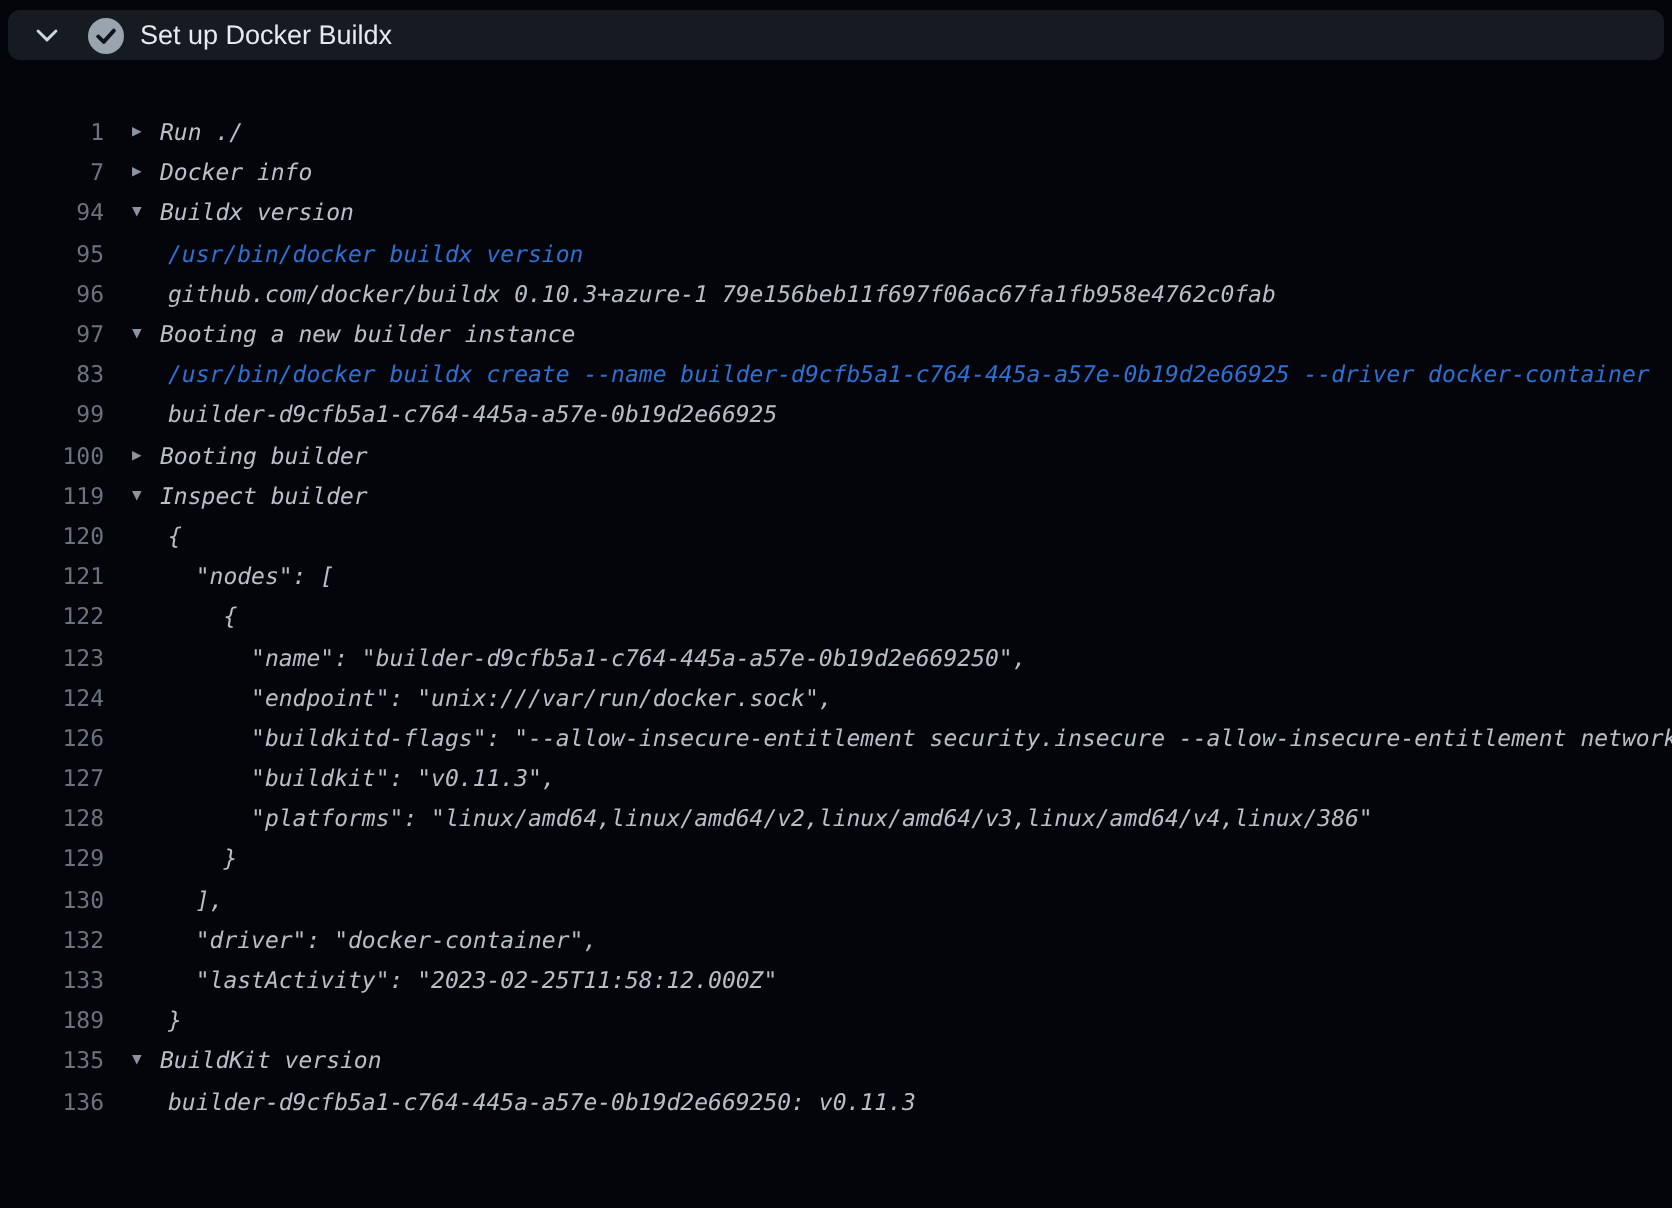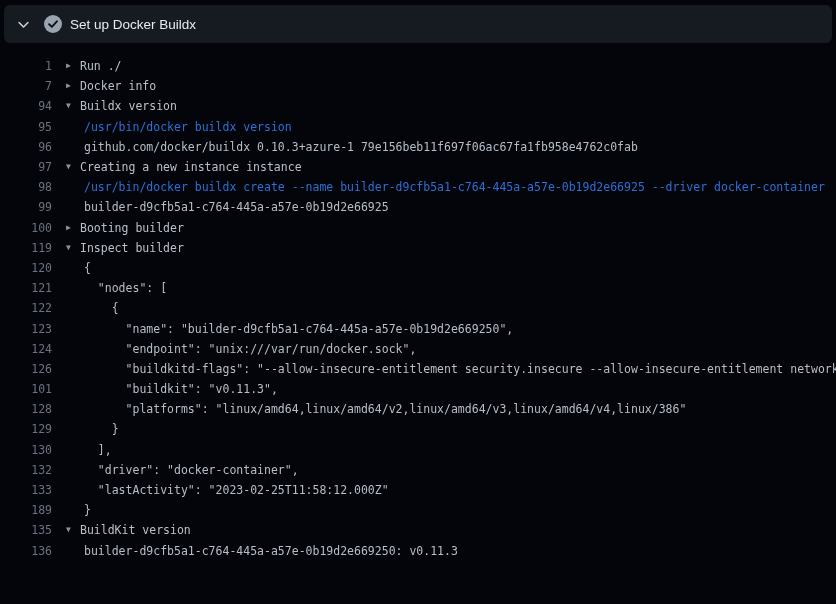--- a/index.html
+++ b/index.html
@@ -4,21 +4,21 @@
 <style>
   * { margin:0; padding:0; box-sizing:border-box; }
   html,body { width:836px; height:604px; overflow:hidden; }
   body {
     background:#03050a;
     font-family:"Liberation Sans", sans-serif;
     -webkit-font-smoothing:antialiased;
   }
   
   .step-header {
-    position:absolute; left:4px; top:5px; right:4px; height:38px;
+    position:absolute; left:4px; top:5px; right:4px; height:25px;
     background:#161b22; border-radius:6px;
     display:flex; align-items:center; padding-left:13px;
     cursor:pointer;
   }
   .chev { width:13px; height:13px; flex:0 0 auto; }
   .status-wrap { margin-left:14px; width:18px; height:18px; flex:0 0 auto; }
   .step-title {
     margin-left:8px; color:#e6ebf1; font-size:13.5px; font-weight:400;
     white-space:nowrap;
   }
@@ -39,21 +39,21 @@
     user-select:none;
   }
   .content {
     flex:1 1 auto; display:flex; align-items:center;
     padding-left:14px; overflow:hidden; white-space:pre;
   }
   .caret {
     display:inline-block; width:14px; font-size:8px; color:#8b949e;
     flex:0 0 auto; line-height:1;
   }
-  .text { white-space:pre; }
+  .text { white-space:pre;font-style:italic; }
   .line.plain .text, .line.command .text { margin-left:18px; }
   .line.plain .text   { color:#b7bec8; }
   .line.command .text { color:#2e6fd4;text-align:center; }
   .line.group-open .text, .line.group-collapsed .text { color:#b9c0ca; }
 </style>
 </head>
 <body>
 
 <div class="step-header">
   <svg class="chev" viewBox="0 0 16 16">
@@ -65,32 +65,32 @@
   </svg>
   <span class="step-title">Set up Docker Buildx</span>
 </div>
 
 <div class="log">
     <div class="line group-collapsed"><span class="num">1</span><span class="content"><span class="caret">▶</span><span class="text">Run ./</span></span></div>
     <div class="line group-collapsed"><span class="num">7</span><span class="content"><span class="caret">▶</span><span class="text">Docker info</span></span></div>
     <div class="line group-open"><span class="num">94</span><span class="content"><span class="caret">▼</span><span class="text">Buildx version</span></span></div>
     <div class="line command"><span class="num">95</span><span class="content"><span class="text">/usr/bin/docker buildx version</span></span></div>
     <div class="line plain"><span class="num">96</span><span class="content"><span class="text">github.com/docker/buildx 0.10.3+azure-1 79e156beb11f697f06ac67fa1fb958e4762c0fab</span></span></div>
-    <div class="line group-open"><span class="num">97</span><span class="content"><span class="caret">▼</span><span class="text">Creating a new instance instance</span></span></div>
-    <div class="line command"><span class="num">98</span><span class="content"><span class="text">/usr/bin/docker buildx create --name builder-d9cfb5a1-c764-445a-a57e-0b19d2e66925 --driver docker-container</span></span></div>
+    <div class="line group-open"><span class="num">97</span><span class="content"><span class="caret">▼</span><span class="text">Booting a new builder instance</span></span></div>
+    <div class="line command"><span class="num">83</span><span class="content"><span class="text">/usr/bin/docker buildx create --name builder-d9cfb5a1-c764-445a-a57e-0b19d2e66925 --driver docker-container</span></span></div>
     <div class="line plain"><span class="num">99</span><span class="content"><span class="text">builder-d9cfb5a1-c764-445a-a57e-0b19d2e66925</span></span></div>
     <div class="line group-collapsed"><span class="num">100</span><span class="content"><span class="caret">▶</span><span class="text">Booting builder</span></span></div>
     <div class="line group-open"><span class="num">119</span><span class="content"><span class="caret">▼</span><span class="text">Inspect builder</span></span></div>
     <div class="line plain"><span class="num">120</span><span class="content"><span class="text">{</span></span></div>
     <div class="line plain"><span class="num">121</span><span class="content"><span class="text">  "nodes": [</span></span></div>
     <div class="line plain"><span class="num">122</span><span class="content"><span class="text">    {</span></span></div>
     <div class="line plain"><span class="num">123</span><span class="content"><span class="text">      "name": "builder-d9cfb5a1-c764-445a-a57e-0b19d2e669250",</span></span></div>
     <div class="line plain"><span class="num">124</span><span class="content"><span class="text">      "endpoint": "unix:///var/run/docker.sock",</span></span></div>
     <div class="line plain"><span class="num">126</span><span class="content"><span class="text">      "buildkitd-flags": "--allow-insecure-entitlement security.insecure --allow-insecure-entitlement network.host",</span></span></div>
-    <div class="line plain"><span class="num">101</span><span class="content"><span class="text">      "buildkit": "v0.11.3",</span></span></div>
+    <div class="line plain"><span class="num">127</span><span class="content"><span class="text">      "buildkit": "v0.11.3",</span></span></div>
     <div class="line plain"><span class="num">128</span><span class="content"><span class="text">      "platforms": "linux/amd64,linux/amd64/v2,linux/amd64/v3,linux/amd64/v4,linux/386"</span></span></div>
     <div class="line plain"><span class="num">129</span><span class="content"><span class="text">    }</span></span></div>
     <div class="line plain"><span class="num">130</span><span class="content"><span class="text">  ],</span></span></div>
     <div class="line plain"><span class="num">132</span><span class="content"><span class="text">  "driver": "docker-container",</span></span></div>
     <div class="line plain"><span class="num">133</span><span class="content"><span class="text">  "lastActivity": "2023-02-25T11:58:12.000Z"</span></span></div>
     <div class="line plain"><span class="num">189</span><span class="content"><span class="text">}</span></span></div>
     <div class="line group-open"><span class="num">135</span><span class="content"><span class="caret">▼</span><span class="text">BuildKit version</span></span></div>
     <div class="line plain"><span class="num">136</span><span class="content"><span class="text">builder-d9cfb5a1-c764-445a-a57e-0b19d2e669250: v0.11.3</span></span></div>
   </div>
 

